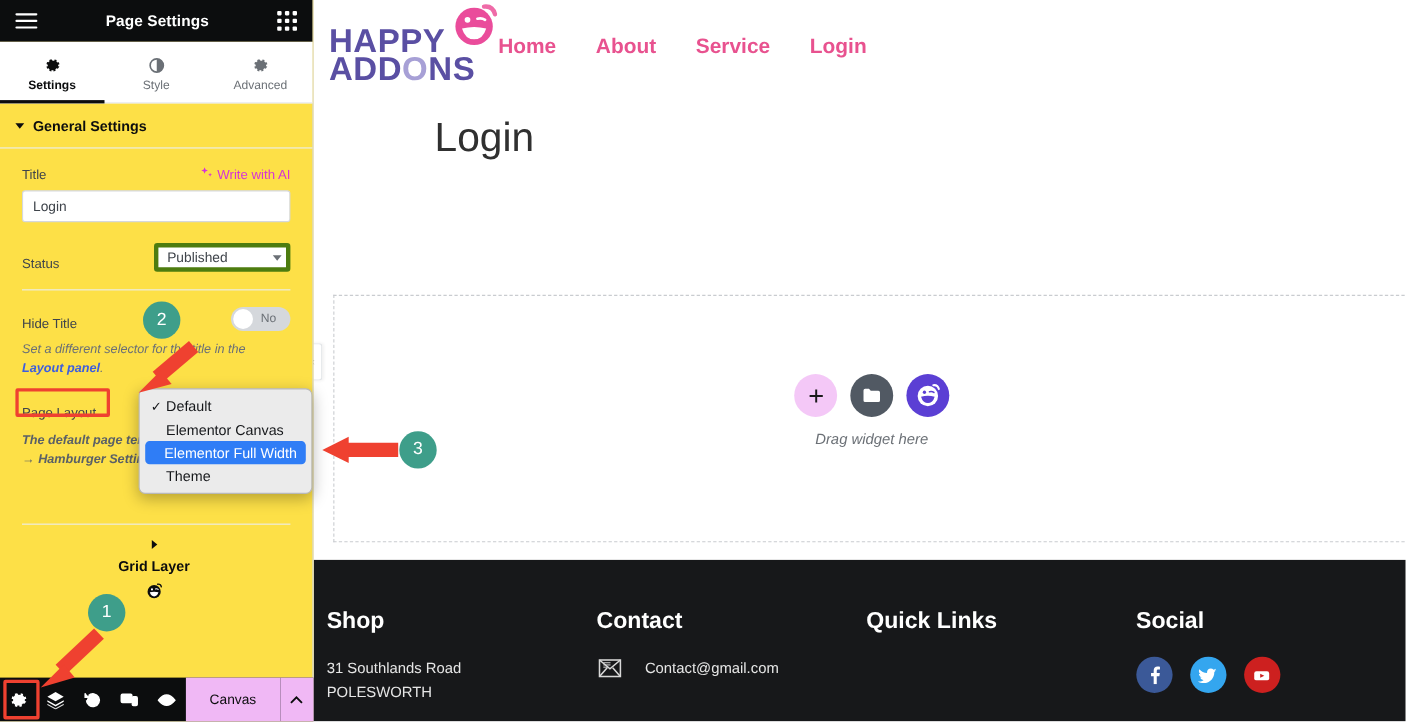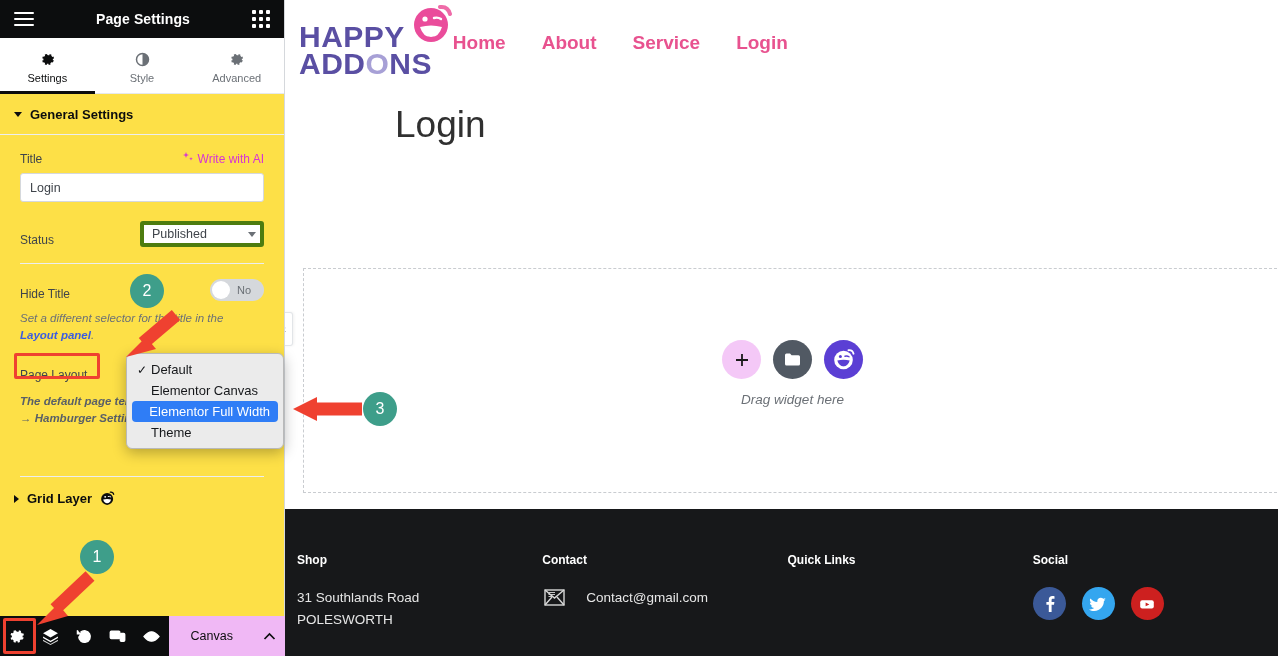--- a/index.html
+++ b/index.html
@@ -29,21 +29,21 @@
   .apps-grid { display: grid; grid-template-columns: repeat(3, 4px); grid-gap: 3px; cursor: pointer; }
   .apps-grid i { width: 4px; height: 4px; background: #fff; border-radius: 1px; display:block; }
 
   .tabs { display: flex; height: 56px; border-bottom: 1px solid #e6e9ec; background:#fff; }
   .tab {
     flex: 1; display: flex; flex-direction: column;
     align-items: center; justify-content: center; gap: 5px;
     font-size: 11px; color: #6b7076; cursor: pointer;
     position: relative; padding-top: 4px;
   }
-  .tab.active { color: #0c0d0e; font-weight: 400; }
+  .tab.active { color: #0c0d0e; font-weight: 700; }
   .tab.active::after {
     content:''; position: absolute; left: 0; right: 0; bottom: -1px;
     height: 3px; background: #0c0d0e;
   }
   .tab svg { width: 15px; height: 15px; display:block; }
 
   .section-head {
     display: flex; align-items: center; gap: 8px;
     padding: 13px 18px 12px 14px; font-size: 13px; font-weight: bold; color: #0c0d0e;
     border-bottom: 1px solid #eceef0; cursor: pointer;
@@ -146,21 +146,21 @@
   .circ.folder { background: #515963; }
   .circ.happy { background: #5b3fd4; }
   .dz-text { font-size: 13.5px; color: #6b7076; font-style: italic; }
 
   .site-footer {
     position:absolute; left:0; bottom:0; width: 993px; height: 147px;
     background: #17181a; color: #fff; display:flex; padding: 44px 0 0 6px;
   }
   .fcol { flex: 1; padding-left: 0; }
   .fcol:nth-child(1){ padding-left: 6px; }
-  .fcol h4 { font-size: 12px; margin-bottom: 20px; font-weight:bold; }
+  .fcol h4 { font-size: 21px; margin-bottom: 20px; font-weight:bold; }
   .fcol .ftxt { font-size: 13.5px; color:#e6e6e6; line-height: 1.6; }
   .contact-row { display:flex; align-items:flex-start; gap: 19px; }
   .social-row { display:flex; gap: 16px; }
   .soc { width: 33px; height: 33px; border-radius: 50%; display:flex; align-items:center; justify-content:center; cursor:pointer; }
 
   
   .badge {
     position:absolute; width: 34px; height: 34px; border-radius: 50%;
     background: #3e9e8a; color:#fff; font-size: 16px;
     display:flex; align-items:center; justify-content:center; z-index: 90;
@@ -380,21 +380,21 @@
       </div>
 
       <div class="row" style="margin-top:23px;">
         <span class="lbl">Page Layout</span>
       </div>
       <div class="hint-bold">The default page template Elementor Panel → Hamburger Settings.</div>
 
       <div class="divider" style="margin-top:48px;"></div>
     </div>
 
-    <div class="section-head" style="border-bottom:none; padding-top:14px;">
+    <div class="section-head" style="border-bottom:none; padding-top:14px;flex-direction:column;">
       <span class="caret-r"></span>
       <span>Grid Layer</span>
       <span style="display:inline-flex;">
         <svg width="15" height="15" viewBox="0 0 16 16">
           <path d="M11 1.2 q3 -0.4 3.6 2.5" stroke="#0c0d0e" stroke-width="1.3" fill="none" stroke-linecap="round"></path>
           <circle cx="7.6" cy="8.4" r="6.4" fill="#0c0d0e"></circle>
           <circle cx="5.5" cy="6.2" r="1" fill="#fff"></circle>
           <path d="M8.8 5.8 q1.6 -0.4 2.7 0.4" stroke="#fff" stroke-width="1" fill="none" stroke-linecap="round"></path>
           <path d="M3.4 9 q4.2 -1.2 8.4 0 q-1.1 4 -4.2 4 q-3.1 0 -4.2 -4 z" fill="#fff"></path>
         </svg>

